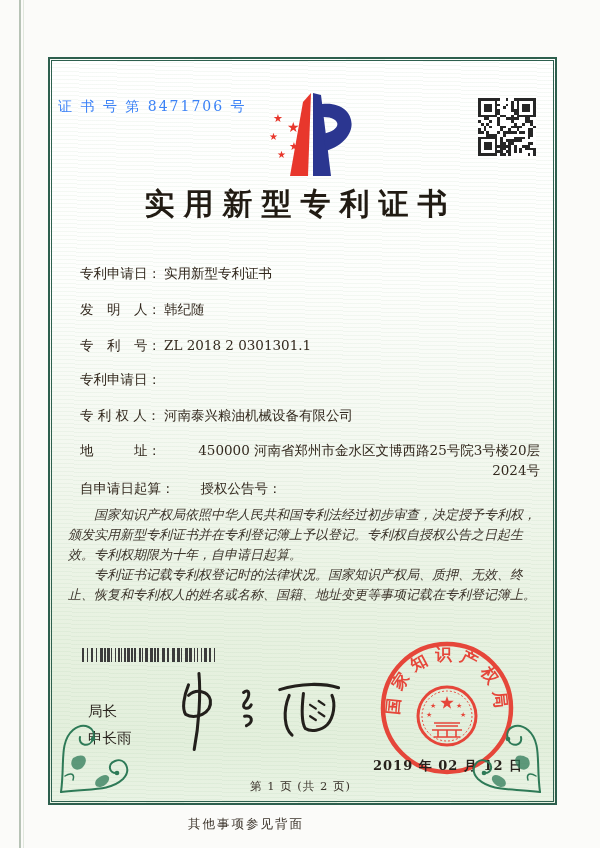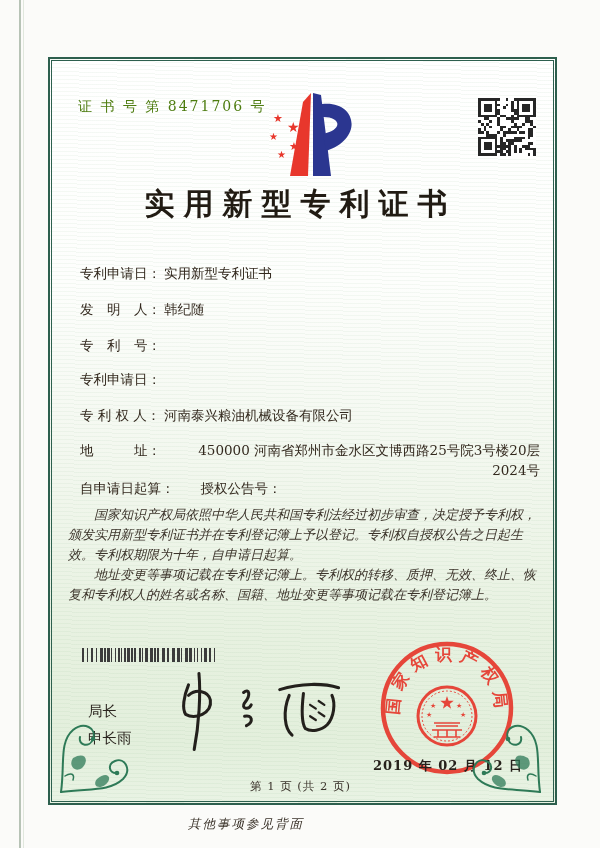--- a/index.html
+++ b/index.html
@@ -19,21 +19,21 @@
     border:2px solid #2d5f4e;
     background:linear-gradient(180deg,#ffffff 0%,#fdfefc 30%,#f2f7ee 55%,#e7f1e0 78%,#e3efdc 92%,#e9f3e4 100%);
   }
   .frame::before{ 
     content:'';position:absolute;inset:0;pointer-events:none;
     background:repeating-linear-gradient(1.5deg,rgba(110,165,115,0) 0 3px,rgba(110,165,115,.07) 3px 4px);
   }
   .frame-inner{position:absolute;inset:1px;border:1px solid #2d5f4e;pointer-events:none;}
 
   .abs{position:absolute;}
-  .cert-no{left:78px;top:98px;font-size:14px;letter-spacing:2px;color:#4d7c0f;}
+  .cert-no{left:58px;top:98px;font-size:14px;letter-spacing:2px;color:#3b82f6;}
   .logo{left:263px;top:88px;width:92px;height:90px;}
   .qr{left:478px;top:98px;width:58px;height:58px;background:#fff;}
   .qr b{border-radius:0;}
   .title{left:48px;top:184px;width:505px;text-align:center;font-size:30px;font-weight:700;letter-spacing:9px;color:#211b13;}
 
   .field{left:80px;width:460px;font-size:13.5px;display:flex;line-height:1.45;}
   .field .lab{flex:0 0 84px;white-space:nowrap;color:#33291e;}
   .field .val{color:#33291e;}
   .f0{top:264px;} .f1{top:300px;} .f2{top:336px;} .f3{top:370px;} .f4{top:406px;}
   .f5{top:441px;} .f5 .val{width:376px;text-align:right;}
@@ -44,21 +44,21 @@
   .paras p{margin:0;text-indent:2em;}
 
   .barcode{left:82px;top:648px;width:154px;height:14px;font-size:0;}
   .signer{left:88px;top:698px;font-size:14.5px;line-height:27px;color:#2c2620;}
   .signature{left:160px;top:662px;width:190px;height:98px;}
 
   .seal{left:352px;top:636px;width:190px;height:150px;opacity:.93;}
   .seal-date{left:360px;top:757px;width:176px;text-align:center;font-size:13px;font-weight:700;letter-spacing:1px;color:#26211b;}
 
   .page-num{left:48px;top:779px;width:505px;text-align:center;font-size:11.5px;color:#3a332b;letter-spacing:1px;}
-  .back-note{left:0;top:816px;width:492px;text-align:center;font-size:12.5px;font-style:italic;color:#3b332a;letter-spacing:2px;}
+  .back-note{left:0;top:816px;width:492px;text-align:center;font-size:12.5px;color:#3b332a;letter-spacing:2px;}
 
   .flourish{width:118px;height:118px;}
   .fl-left{left:51px;top:680px;}
   .fl-right{left:432px;top:680px;transform:scaleX(-1);}
 </style>
 </head>
 <body>
 
 <div>
   <div class="paper-edge"></div>
@@ -313,40 +313,41 @@
   <div class="abs field f0">
     <span class="lab">专利申请日：</span>
     <span class="val">实用新型专利证书</span>
   </div>
   <div class="abs field f1">
     <span class="lab">发　明　人：</span>
     <span class="val">韩纪随</span>
   </div>
   <div class="abs field f2">
     <span class="lab">专　利　号：</span>
+    <span class="val">ZL 2018 2 0301301.1</span>
   </div>
   <div class="abs field f3">
     <span class="lab">专利申请日：</span>
   </div>
   <div class="abs field f4">
     <span class="lab">专 利 权 人：</span>
     <span class="val">河南泰兴粮油机械设备有限公司</span>
   </div>
   <div class="abs field f5">
     <span class="lab">地　　　址：</span>
     <span class="val">450000 河南省郑州市金水区文博西路25号院3号楼20层2024号</span>
   </div>
   <div class="abs field f6">
     <span class="lab">自申请日起算：</span>
     <span class="lab lab2">授权公告号：</span>
   </div>
 
   <div class="abs paras">
     <p>国家知识产权局依照中华人民共和国专利法经过初步审查，决定授予专利权，颁发实用新型专利证书并在专利登记簿上予以登记。专利权自授权公告之日起生效。专利权期限为十年，自申请日起算。</p>
-    <p>地址变更等事项记载在专利登记簿上。专利权的转移、质押、无效、终止、恢复和专利权人的姓名或名称、国籍、地址变更等事项记载在专利登记簿上。</p>
+    <p>专利证书记载专利权登记时的法律状况。国家知识产权局、质押、无效、终止、恢复和专利权人的姓名或名称、国籍、地址变更等事项记载在专利登记簿上。</p>
   </div>
 
   <div class="abs barcode"><span style="display: inline-block; height: 100%; background: rgb(60, 60, 60); width: 2px; margin-right: 3px;"></span><span style="display: inline-block; height: 100%; background: rgb(60, 60, 60); width: 1px; margin-right: 3px;"></span><span style="display: inline-block; height: 100%; background: rgb(60, 60, 60); width: 2px; margin-right: 3px;"></span><span style="display: inline-block; height: 100%; background: rgb(60, 60, 60); width: 1px; margin-right: 3px;"></span><span style="display: inline-block; height: 100%; background: rgb(60, 60, 60); width: 3px; margin-right: 1px;"></span><span style="display: inline-block; height: 100%; background: rgb(60, 60, 60); width: 2px; margin-right: 1px;"></span><span style="display: inline-block; height: 100%; background: rgb(60, 60, 60); width: 3px; margin-right: 1px;"></span><span style="display: inline-block; height: 100%; background: rgb(60, 60, 60); width: 1px; margin-right: 3px;"></span><span style="display: inline-block; height: 100%; background: rgb(60, 60, 60); width: 1px; margin-right: 2px;"></span><span style="display: inline-block; height: 100%; background: rgb(60, 60, 60); width: 2px; margin-right: 1px;"></span><span style="display: inline-block; height: 100%; background: rgb(60, 60, 60); width: 1px; margin-right: 2px;"></span><span style="display: inline-block; height: 100%; background: rgb(60, 60, 60); width: 2px; margin-right: 1px;"></span><span style="display: inline-block; height: 100%; background: rgb(60, 60, 60); width: 3px; margin-right: 1px;"></span><span style="display: inline-block; height: 100%; background: rgb(60, 60, 60); width: 2px; margin-right: 1px;"></span><span style="display: inline-block; height: 100%; background: rgb(60, 60, 60); width: 2px; margin-right: 3px;"></span><span style="display: inline-block; height: 100%; background: rgb(60, 60, 60); width: 2px; margin-right: 1px;"></span><span style="display: inline-block; height: 100%; background: rgb(60, 60, 60); width: 1px; margin-right: 2px;"></span><span style="display: inline-block; height: 100%; background: rgb(60, 60, 60); width: 3px; margin-right: 2px;"></span><span style="display: inline-block; height: 100%; background: rgb(60, 60, 60); width: 3px; margin-right: 1px;"></span><span style="display: inline-block; height: 100%; background: rgb(60, 60, 60); width: 2px; margin-right: 1px;"></span><span style="display: inline-block; height: 100%; background: rgb(60, 60, 60); width: 2px; margin-right: 3px;"></span><span style="display: inline-block; height: 100%; background: rgb(60, 60, 60); width: 3px; margin-right: 2px;"></span><span style="display: inline-block; height: 100%; background: rgb(60, 60, 60); width: 2px; margin-right: 3px;"></span><span style="display: inline-block; height: 100%; background: rgb(60, 60, 60); width: 3px; margin-right: 2px;"></span><span style="display: inline-block; height: 100%; background: rgb(60, 60, 60); width: 3px; margin-right: 1px;"></span><span style="display: inline-block; height: 100%; background: rgb(60, 60, 60); width: 1px; margin-right: 3px;"></span><span style="display: inline-block; height: 100%; background: rgb(60, 60, 60); width: 3px; margin-right: 1px;"></span><span style="display: inline-block; height: 100%; background: rgb(60, 60, 60); width: 3px; margin-right: 2px;"></span><span style="display: inline-block; height: 100%; background: rgb(60, 60, 60); width: 1px; margin-right: 2px;"></span><span style="display: inline-block; height: 100%; background: rgb(60, 60, 60); width: 1px; margin-right: 3px;"></span><span style="display: inline-block; height: 100%; background: rgb(60, 60, 60); width: 1px; margin-right: 2px;"></span><span style="display: inline-block; height: 100%; background: rgb(60, 60, 60); width: 3px; margin-right: 2px;"></span><span style="display: inline-block; height: 100%; background: rgb(60, 60, 60); width: 2px; margin-right: 3px;"></span><span style="display: inline-block; height: 100%; background: rgb(60, 60, 60); width: 1px; margin-right: 3px;"></span></div>
 
   <div class="abs signer">
     <div>局长</div>
     <div>申长雨</div>
   </div>
 
   <svg class="abs signature" viewBox="0 0 200 95" fill="none" stroke="#23201c" stroke-width="3.2" stroke-linecap="round" stroke-linejoin="round">

